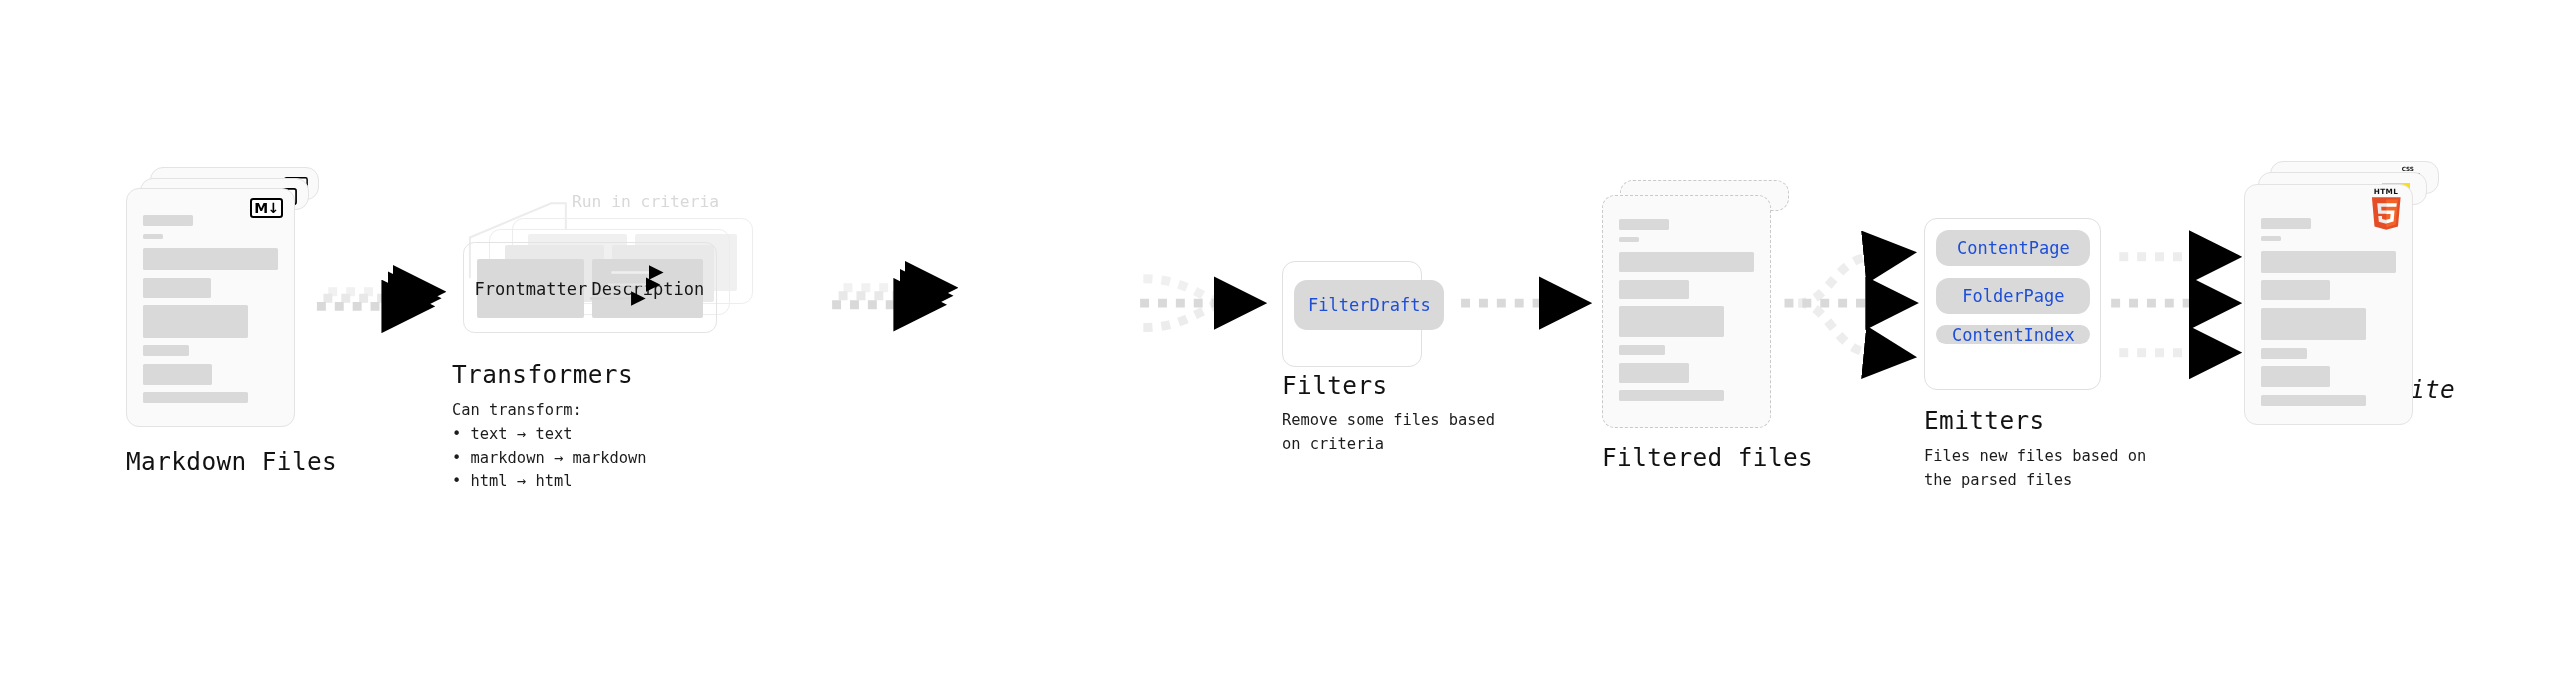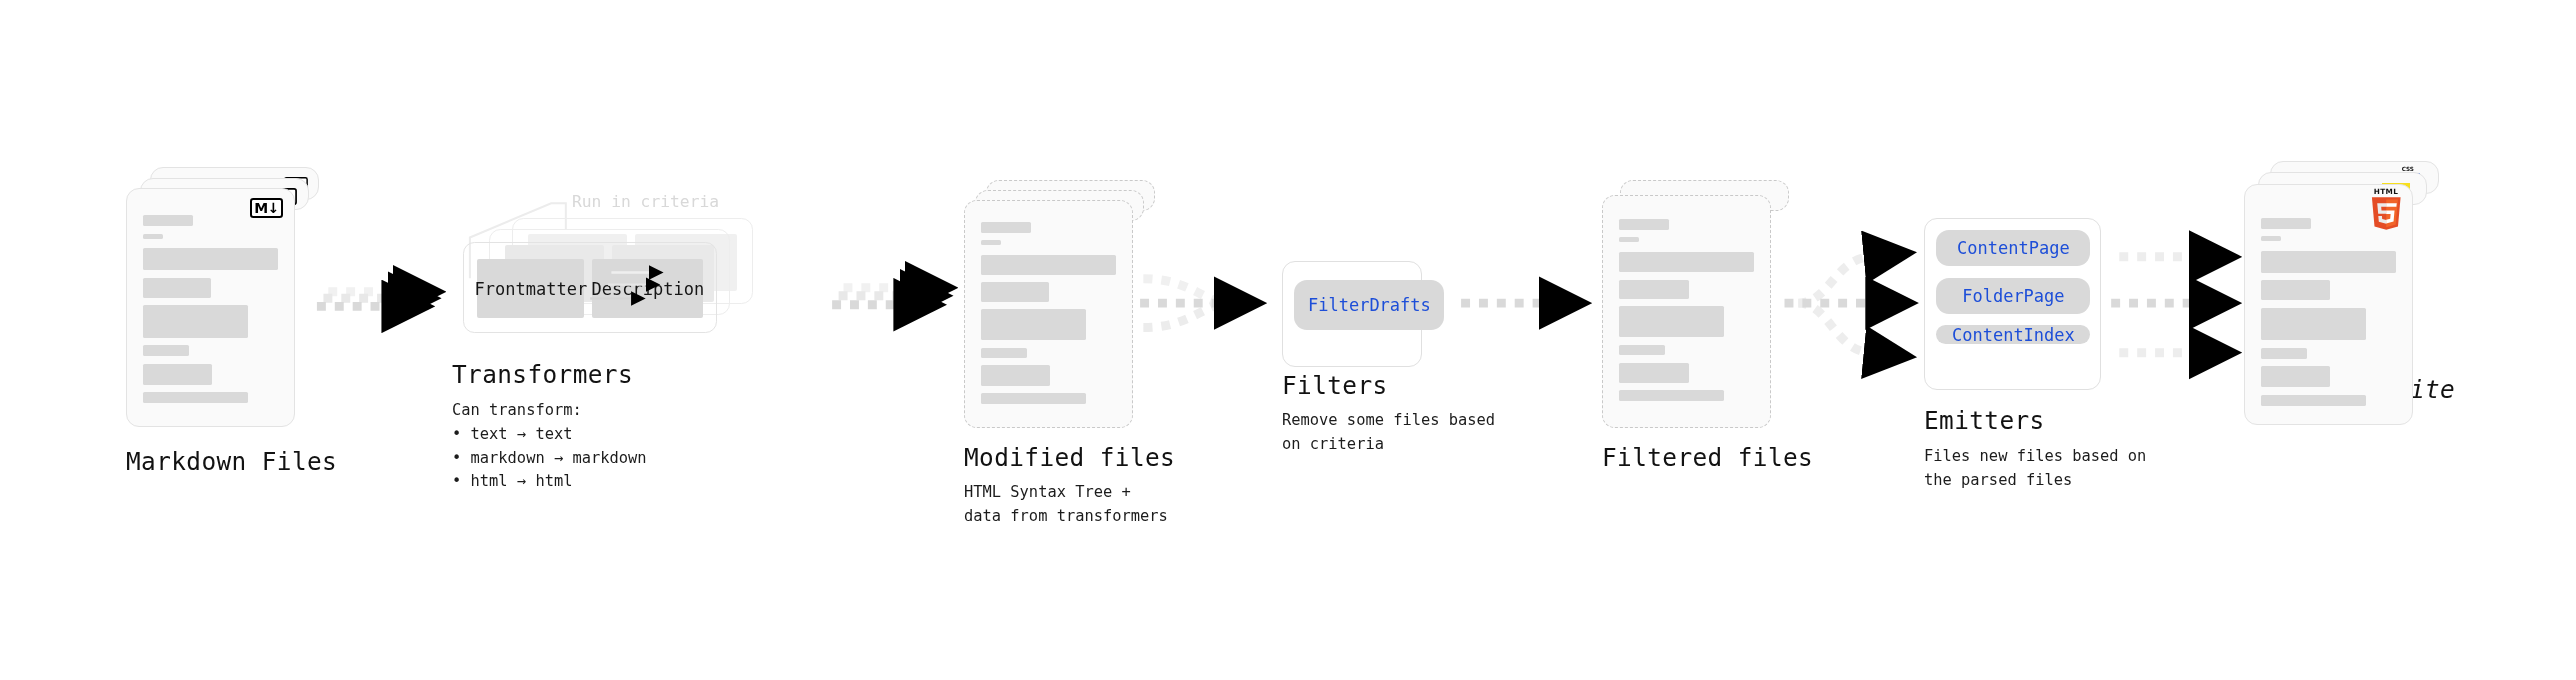--- a/index.html
+++ b/index.html
@@ -241,43 +241,20 @@
       </svg>
     </div>
 
     <div class="stage-title" style="margin-top:2px;">Transformers</div>
     <div class="stage-desc">Can transform:
   • text → text
   • markdown → markdown
   • html → html</div>
   </div>
 
-  <div class="stage" style="left:964px; top:180px;">
-
-    <div style="position:relative; width:175px; height:248px;">
-      <div class="doc dashed" style="left:22px; top:0px; height:31px;"></div>
-      <div class="doc dashed" style="left:11.4px; top:9.8px; height:31px;"></div>
-      <div class="doc dashed" style="left:0px; top:19.5px; height:228px;">
-        <div class="doc-inner" style="top:21px;">
-          <div class="bar" style="width:50px;height:11.4px;"></div>
-          <div class="bar" style="width:19.5px;height:4.9px;margin-bottom:9.8px;"></div>
-          <div class="bar" style="width:100%;height:20.3px;"></div>
-          <div class="bar" style="width:50%;height:19.5px;"></div>
-          <div class="bar" style="width:78%;height:31px;"></div>
-          <div class="bar" style="width:34%;height:10.6px;"></div>
-          <div class="bar" style="width:51%;height:20.3px;"></div>
-          <div class="bar" style="width:78%;height:10.6px;"></div>
-        </div>
-      </div>
-    </div>
-
-    <div class="stage-title" style="margin-top:14.6px;">Modified files</div>
-    <div class="stage-desc">HTML Syntax Tree +
-data from transformers</div>
-  </div>
 
   <div class="stage" style="left:1282px; top:249px;">
 
     <div style="position:relative; width:177px; height:107px;">
       <div class="pbox" style="left:0; top:0; width:140px; height:106px;margin-top:12px;">
         <div class="chip" style="position:absolute;left:11.4px;top:18px;width:150px;height:50px;">FilterDrafts</div>
       </div>
     </div>
 
     <div class="stage-title" style="margin-top:14.6px;">Filters</div>

